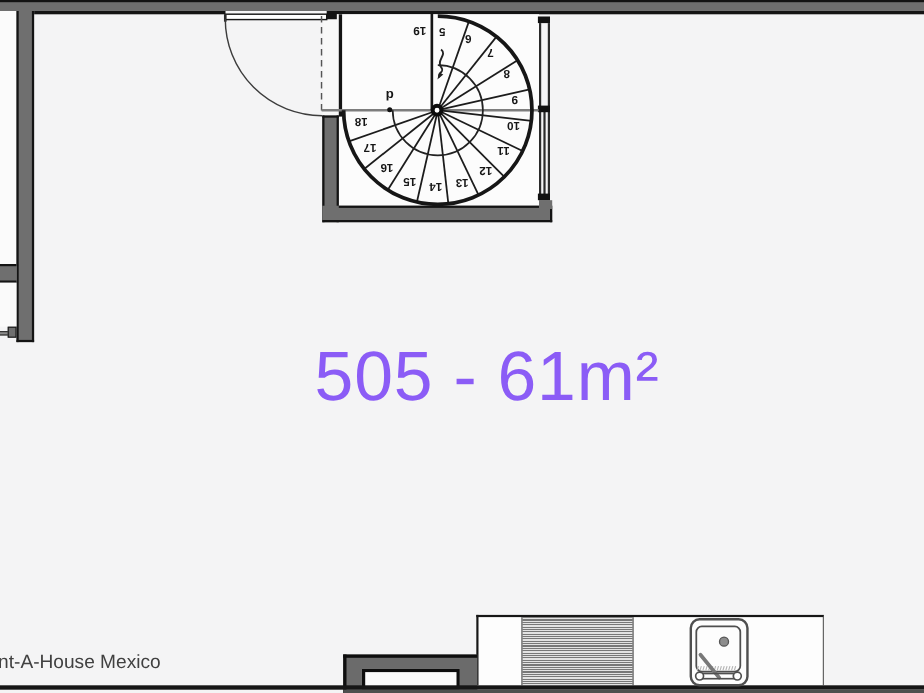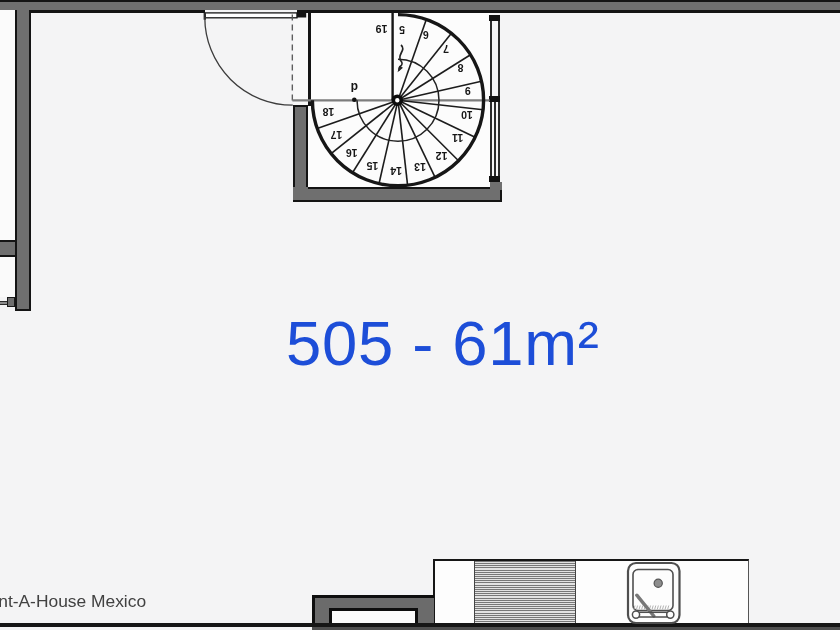--- a/index.html
+++ b/index.html
@@ -57,21 +57,21 @@
 <div class="abs" style="left:473.5px;top:561.1px;width:102.5px;height:62.4px;border-left:1.5px solid #444;border-right:1.5px solid #444;box-sizing:border-box;background:repeating-linear-gradient(to bottom,#787878 0px,#787878 1px,#e3e3e3 1px,#e3e3e3 2.15px);"></div>
 
 <div class="abs" style="left:312px;top:594.6px;width:121.5px;height:35.4px;background:#6b6b6b;border-top:3.6px solid #0e0e0e;border-left:3.4px solid #0e0e0e;box-sizing:border-box;"></div>
 
 <div class="abs" style="left:328.6px;top:608.2px;width:89.5px;height:19px;background:#fbfbfb;border:3px solid #0e0e0e;box-sizing:border-box;"></div>
 
 <div class="abs" style="left:0;top:623px;width:840px;height:4.2px;background:#161616;"></div>
 
 <div class="abs" style="left:312px;top:627.2px;width:528px;height:2.8px;background:#4f4f4f;"></div>
 
-<div class="abs" style="left:286px;top:306.5px;font-size:63.4px;color:#1d4ed8;letter-spacing:0.7px;white-space:nowrap;will-change:transform;">505 - 61m²</div>
+<div class="abs" style="left:286px;top:306.5px;font-size:63.4px;color:#8b5cf6;letter-spacing:0.7px;white-space:nowrap;will-change:transform;">505 - 61m²</div>
 
 <div class="abs" style="left:-24px;top:591.4px;font-size:17.4px;color:#414141;white-space:nowrap;will-change:transform;">Rent-A-House Mexico</div>
 
 <svg class="abs" style="left:0;top:0;will-change:transform;" width="840" height="630" viewBox="0 0 840 630">
 
   <g>
     <rect x="204.8" y="12.9" width="92.2" height="4.9" fill="#ffffff" stroke="#161616" stroke-width="1.3"></rect>
     <rect x="203.6" y="12.9" width="2.4" height="6.8" fill="#2a2a2a"></rect>
     <rect x="296.8" y="12.6" width="9.4" height="4.9" fill="#141414"></rect>
   </g>

